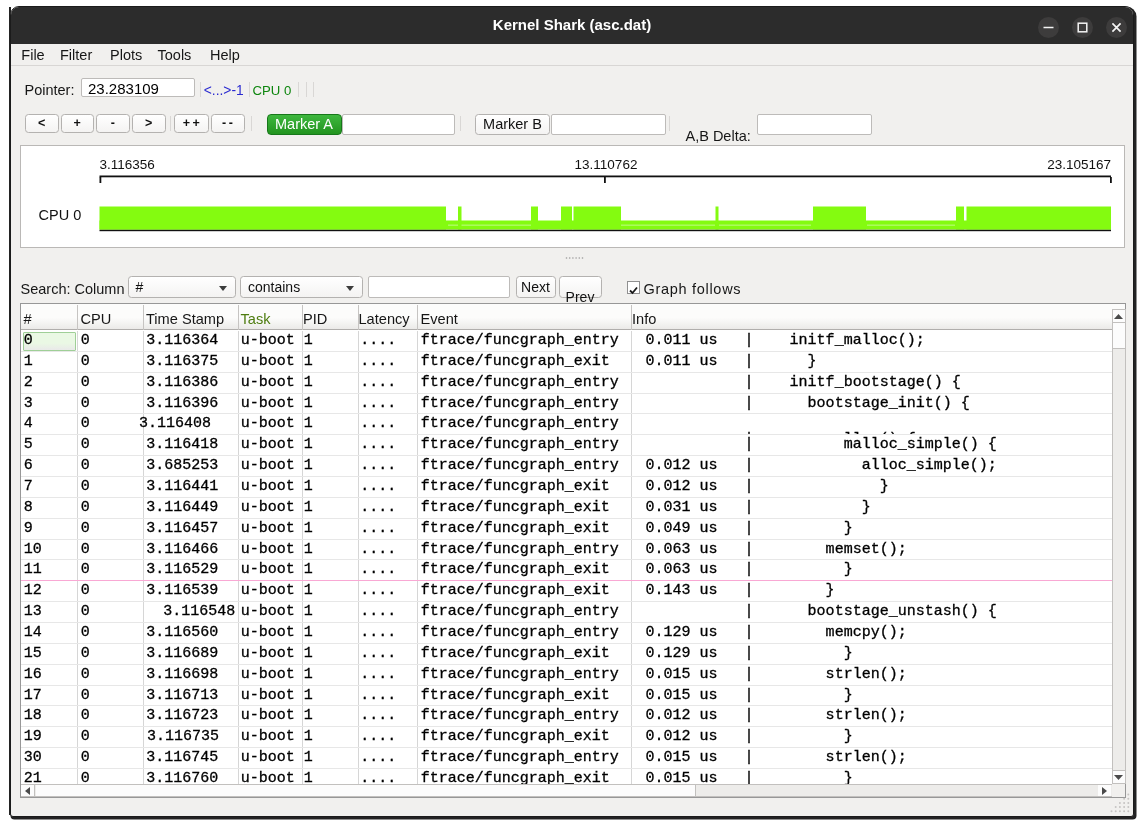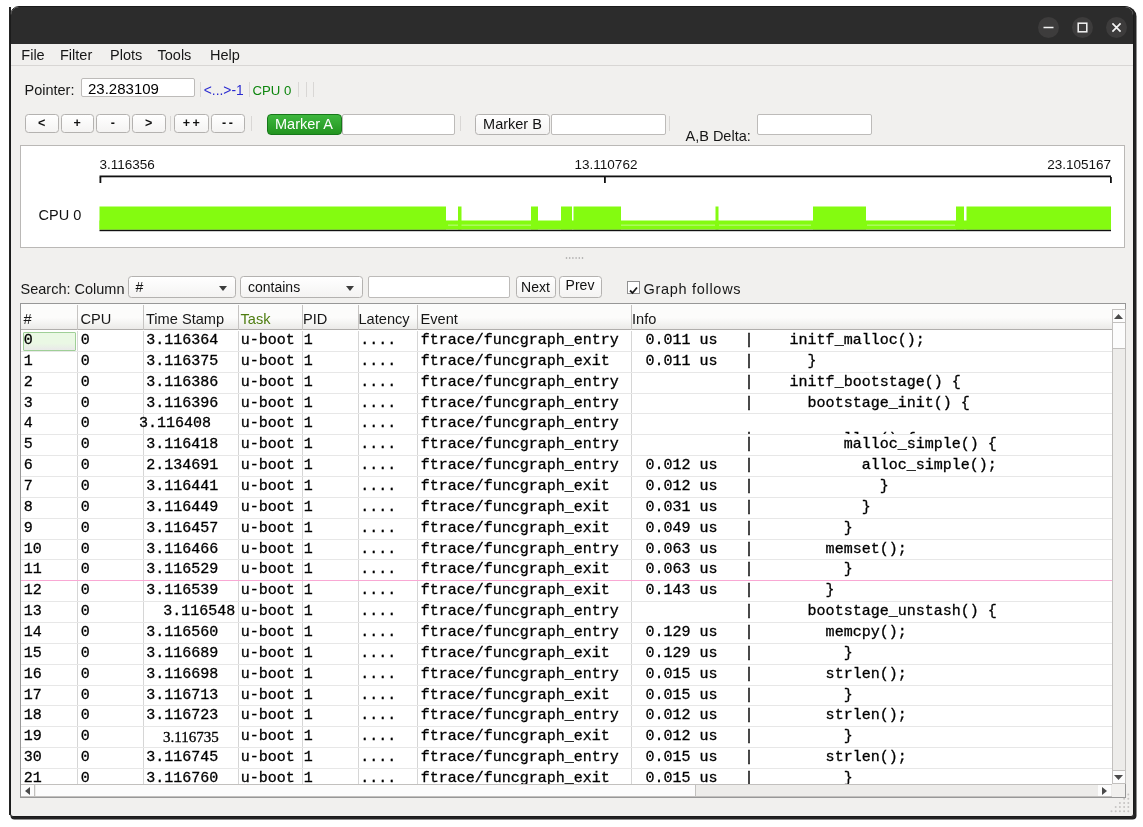--- a/index.html
+++ b/index.html
@@ -21,20 +21,21 @@
 .sep { position:absolute; width:1px; background:#d9d7d5; }
 .lbl { position:absolute; font-size:14.5px; color:#161616; }
 .mono { font-family:"Liberation Mono", monospace; white-space:pre; -webkit-text-stroke:0.3px #000; }
 </style>
 </head>
 <body>
 
 <div style="position:absolute; left:9px; top:7px; width:1.5px; height:808px; background:#232323;"></div>
 <div id="win">
 <div id="titlebar">
+      <div id="title">Kernel Shark (asc.dat)</div>
 <div class="circ" style="left:1027.0px">
 <svg width="21" height="21">
           <path d="M5.5 10.5 h10" stroke="#f4f4f4" stroke-width="1.6"></path>
         </svg>
 </div>
 <div class="circ" style="left:1061.0px">
 <svg width="21" height="21">
           <rect x="6.2" y="6.2" width="8.6" height="8.6" fill="none" stroke="#f4f4f4" stroke-width="1.5"></rect>
         </svg>
 </div>
@@ -113,21 +114,21 @@
     </svg>
 <div class="lbl" style="left:9.5px; top:274px;">Search: Column</div>
 <div class="btn" style="left:116.5px; top:269px; width:108px; height:22px; text-align:left; font-size:14px; padding:2px 0 0 7px;">#<svg width="8" height="5" style="position:absolute; right:8px; top:9px;">
         <path d="M0 0 L8 0 L4 5 Z" fill="#3c3c3c"></path>
       </svg></div>
 <div class="btn" style="left:229px; top:269px; width:122.5px; height:22px; text-align:left; font-size:14px; padding:2px 0 0 7px;">contains<svg width="8" height="5" style="position:absolute; right:8px; top:9px;">
         <path d="M0 0 L8 0 L4 5 Z" fill="#3c3c3c"></path>
       </svg></div>
 <div class="fld" style="left:356.5px; top:269px; width:142px; height:22px;"></div>
 <div class="btn" style="left:504.5px; top:269px; width:40px; height:22px; font-size:14px; padding-top:2px;">Next</div>
-<div class="btn" style="left:547.5px; top:269px; width:43px; height:22px; font-size:14px; padding-top:0;">Prev</div>
+<div class="btn" style="left:547.5px; top:269px; width:43px; height:22px; font-size:14px; padding-top:12px;">Prev</div>
 <div class="abs" style="left:615.5px; top:273.5px; width:13px; height:13px; background:#fff; border:1px solid #909090;"><svg width="11" height="11">
         <path d="M2 5.5 L4.5 8 L9 2.5" stroke="#1a1a1a" stroke-width="1.8" fill="none"></path>
       </svg></div>
 <div class="lbl" style="left:632.5px; top:274px; letter-spacing:0.7px;">Graph follows</div>
 <div class="abs" style="left:9px; top:296px; width:1105.5px; height:495px; background:#fff; border:1px solid #979797;">
 <div class="abs" style="left:0; top:0; width:1103.5px; height:26px; background:linear-gradient(#fcfcfb 55%,#eBeae8); border-bottom:1px solid #b0aeac;"></div>
 <div class="abs" style="left:2.5px; top:7px; font-size:14.6px; color:#161616;">#</div>
 <div class="abs" style="left:59.5px; top:7px; font-size:14.6px; color:#161616;">CPU</div>
 <div class="abs" style="left:125px; top:7px; font-size:14.6px; color:#161616;">Time Stamp</div>
 <div class="abs" style="left:219.5px; top:7px; font-size:14.6px; color:#4d7c0f;">Task</div>
@@ -206,21 +207,21 @@
 <span class="abs" style="top:0; left:125.19999999999999px;">3.116418</span>
 <span class="abs" style="top:0; left:219.7px;">u-boot</span>
 <span class="abs" style="top:0; left:282.7px;">1</span>
 <span class="abs" style="top:0; left:339.2px;">....</span>
 <span class="abs" style="top:0; left:399.7px;">ftrace/funcgraph_entry</span>
 <span class="abs" style="top:0; left:615.6px;">            |          malloc_simple() {</span>
 </div>
 <div class="abs mono" style="left:0; top:152.16px; width:1090.5px; height:20.86px; font-size:15px; line-height:20.86px; color:#000; overflow:hidden; border-bottom:1px solid #e7e7e7;">
 <span class="abs" style="top:0; left:2.6999999999999993px;">6</span>
 <span class="abs" style="top:0; left:59.7px;">0</span>
-<span class="abs" style="top:0; left:125.19999999999999px;">2.134691</span>
+<span class="abs" style="top:0; left:125.19999999999999px;">3.685253</span>
 <span class="abs" style="top:0; left:219.7px;">u-boot</span>
 <span class="abs" style="top:0; left:282.7px;">1</span>
 <span class="abs" style="top:0; left:339.2px;">....</span>
 <span class="abs" style="top:0; left:399.7px;">ftrace/funcgraph_entry</span>
 <span class="abs" style="top:0; left:615.6px;"> 0.012 us   |            alloc_simple();</span>
 </div>
 <div class="abs mono" style="left:0; top:173.01999999999998px; width:1090.5px; height:20.86px; font-size:15px; line-height:20.86px; color:#000; overflow:hidden; border-bottom:1px solid #e7e7e7;">
 <span class="abs" style="top:0; left:2.6999999999999993px;">7</span>
 <span class="abs" style="top:0; left:59.7px;">0</span>
 <span class="abs" style="top:0; left:125.19999999999999px;">3.116441</span>
@@ -336,21 +337,21 @@
 <span class="abs" style="top:0; left:125.19999999999999px;">3.116723</span>
 <span class="abs" style="top:0; left:219.7px;">u-boot</span>
 <span class="abs" style="top:0; left:282.7px;">1</span>
 <span class="abs" style="top:0; left:339.2px;">....</span>
 <span class="abs" style="top:0; left:399.7px;">ftrace/funcgraph_entry</span>
 <span class="abs" style="top:0; left:615.6px;"> 0.012 us   |        strlen();</span>
 </div>
 <div class="abs mono" style="left:0; top:423.34px; width:1090.5px; height:20.86px; font-size:15px; line-height:20.86px; color:#000; overflow:hidden; border-bottom:1px solid #e7e7e7;">
 <span class="abs" style="top:0; left:2.6999999999999993px;">19</span>
 <span class="abs" style="top:0; left:59.7px;">0</span>
-<span class="abs" style="top:0; left:142px;font-family:Liberation Serif, serif;">3.116735</span>
+<span class="abs" style="top:0; left:126px;">3.116735</span>
 <span class="abs" style="top:0; left:219.7px;">u-boot</span>
 <span class="abs" style="top:0; left:282.7px;">1</span>
 <span class="abs" style="top:0; left:339.2px;">....</span>
 <span class="abs" style="top:0; left:399.7px;">ftrace/funcgraph_exit</span>
 <span class="abs" style="top:0; left:615.6px;"> 0.012 us   |          }</span>
 </div>
 <div class="abs mono" style="left:0; top:444.2px; width:1090.5px; height:20.86px; font-size:15px; line-height:20.86px; color:#000; overflow:hidden; border-bottom:1px solid #e7e7e7;">
 <span class="abs" style="top:0; left:2.6999999999999993px;">30</span>
 <span class="abs" style="top:0; left:59.7px;">0</span>
 <span class="abs" style="top:0; left:125.19999999999999px;">3.116745</span>

